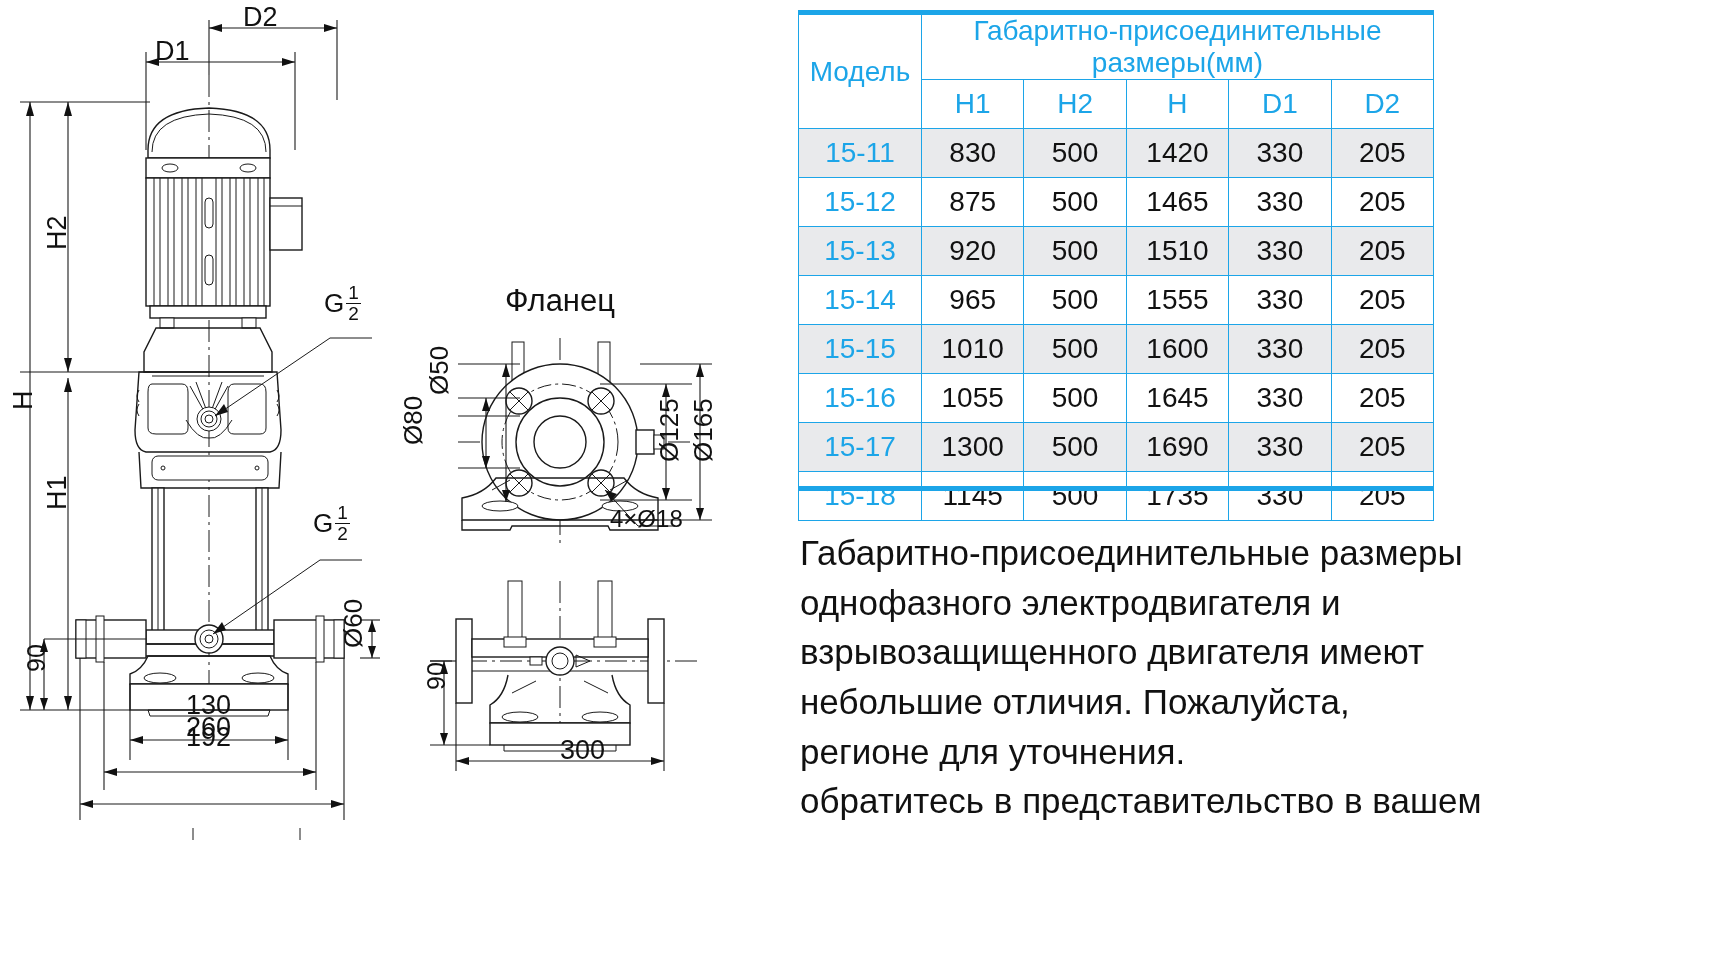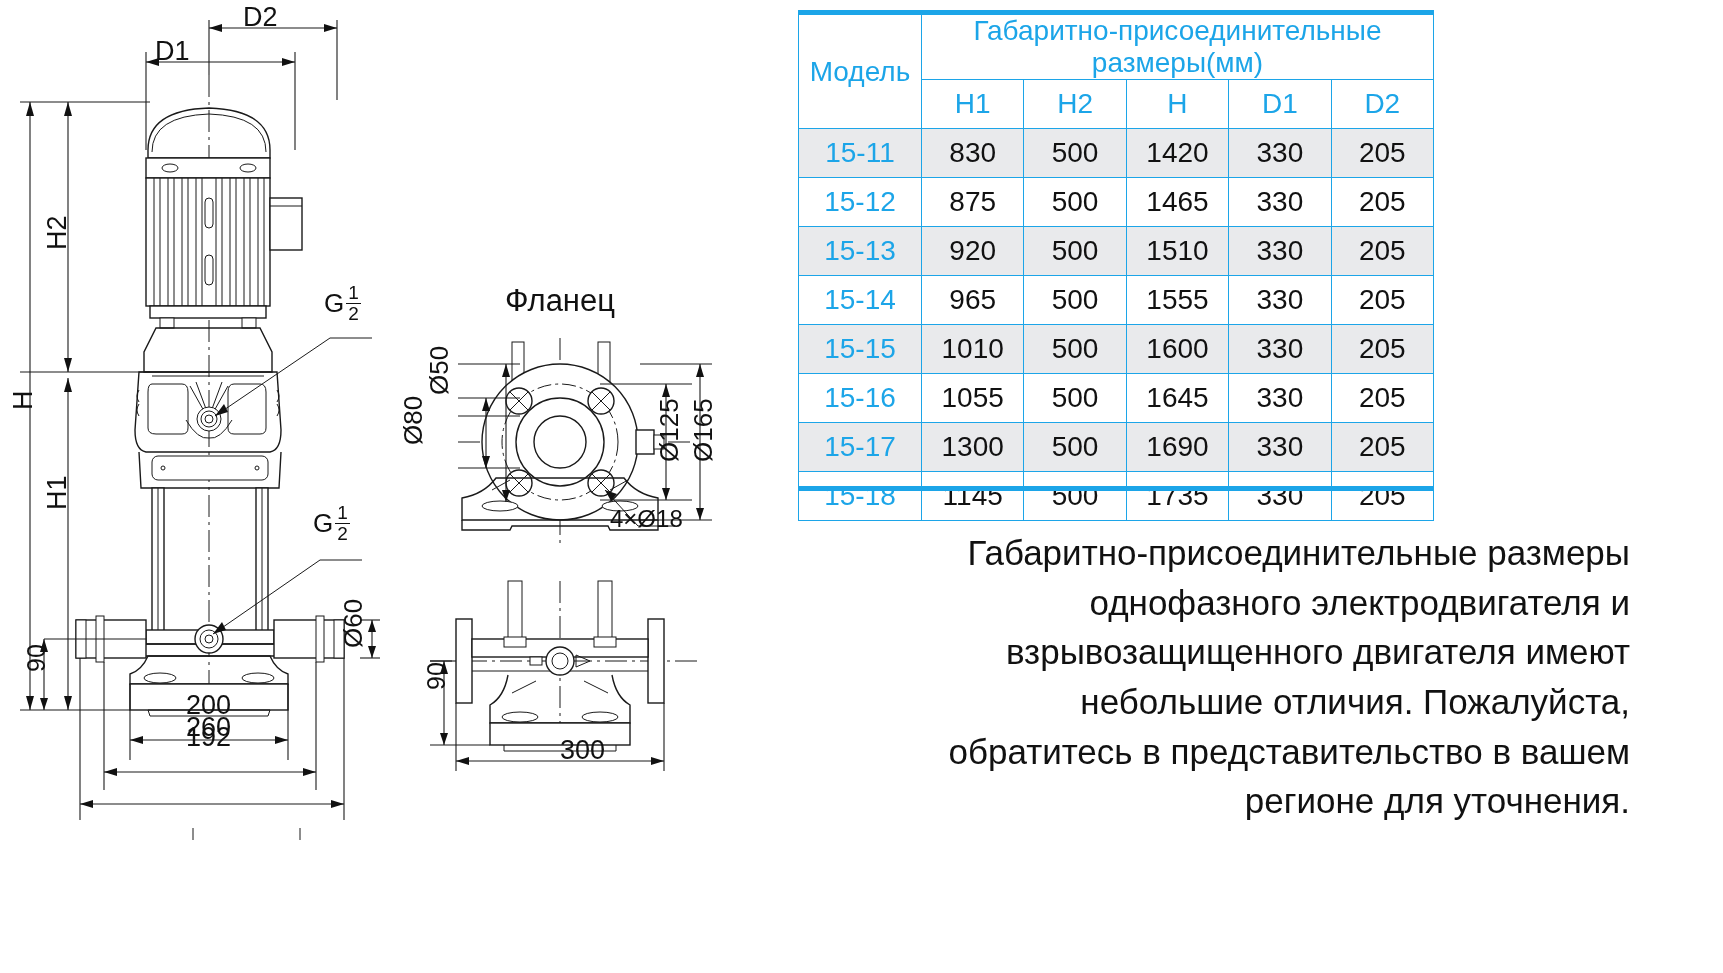--- a/index.html
+++ b/index.html
@@ -45,21 +45,21 @@
   tbody tr.alt td{background:#e9eaec;}
   tbody td.model{color:#1ca5e8;}
   .tbl-top-rule{position:absolute;left:798px;top:10px;width:636px;height:5px;
                 background:#1ca5e8;}
   .tbl-bot-rule{position:absolute;left:798px;top:486px;width:636px;height:5px;
                 background:#1ca5e8;}
 
   
   .note{position:absolute;left:800px;top:528px;width:830px;
         font-size:35px;line-height:1.42;color:#111;}
-  .note div{white-space:nowrap;text-align:right;}
+  .note div{white-space:nowrap;}
 </style>
 </head>
 <body>
 
 <div class="draw" style="left:0;top:0;width:400px;height:860px;">
 <svg width="400" height="860" viewBox="0 0 400 860">
 
   <line class="center" x1="209" y1="75" x2="209" y2="700"></line>
 
   <path class="ln med" d="M148 150 Q148 110 209 108 Q270 110 270 150 L270 158 L148 158 Z" fill="#fff"></path>
@@ -213,21 +213,21 @@
   <path d="M213 634 L226 630 L222 622 Z" fill="#111"></path>
 </svg>
 </div>
 
 <div class="lab" style="left:243px;top:2px;">D2</div>
 <div class="lab" style="left:155px;top:36px;">D1</div>
 <div class="lab rot" style="left:42px;top:250px;">H2</div>
 <div class="lab rot" style="left:8px;top:410px;">H</div>
 <div class="lab rot" style="left:42px;top:510px;">H1</div>
 <div class="lab rot" style="left:22px;top:672px;font-size:25px;">90</div>
-<div class="lab" style="left:186px;top:690px;">200</div>
+<div class="lab" style="left:186px;top:690px;">130</div>
 <div class="lab" style="left:186px;top:722px;">192</div>
 <div class="lab" style="left:186px;top:712px;">260</div>
 <div class="lab rot" style="left:338px;top:648px;font-size:26px;">Ø60</div>
 
 <div class="gfrac" style="left:324px;top:283px;">
   <span>G</span>
   <span class="num">
     <span class="top">1</span>
     <span class="bot">2</span>
   </span>
@@ -448,15 +448,15 @@
     </tbody>
   </table>
 </div>
 <div class="tbl-bot-rule"></div>
 
 <div class="note">
   <div>Габаритно-присоединительные размеры</div>
   <div>однофазного электродвигателя и</div>
   <div>взрывозащищенного двигателя имеют</div>
   <div>небольшие отличия. Пожалуйста,</div>
+  <div>регионе для уточнения.</div>
   <div>обратитесь в представительство в вашем</div>
-  <div>регионе для уточнения.</div>
 </div>
 
 </body></html>

